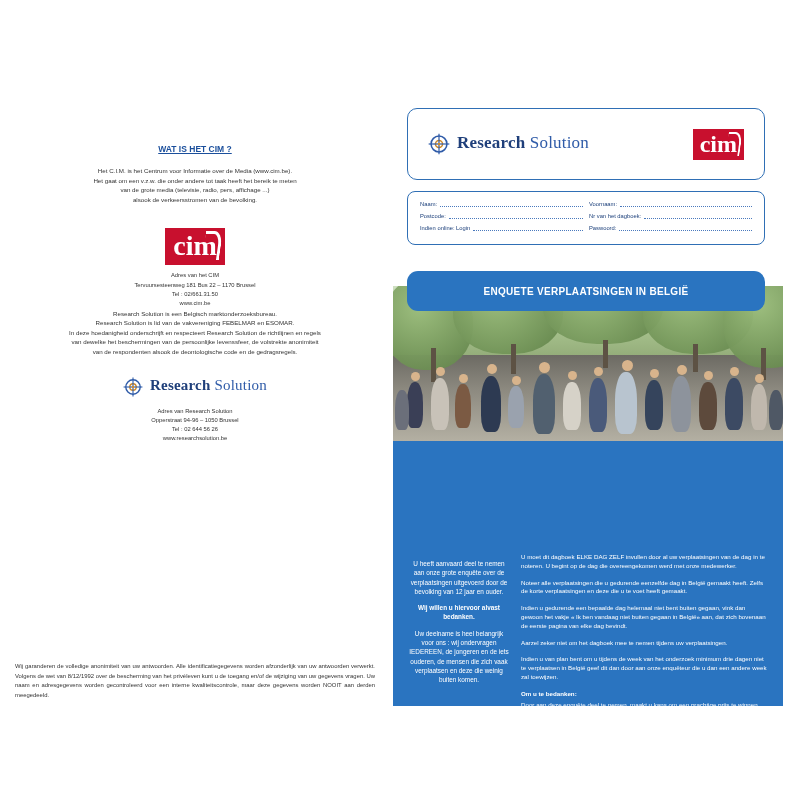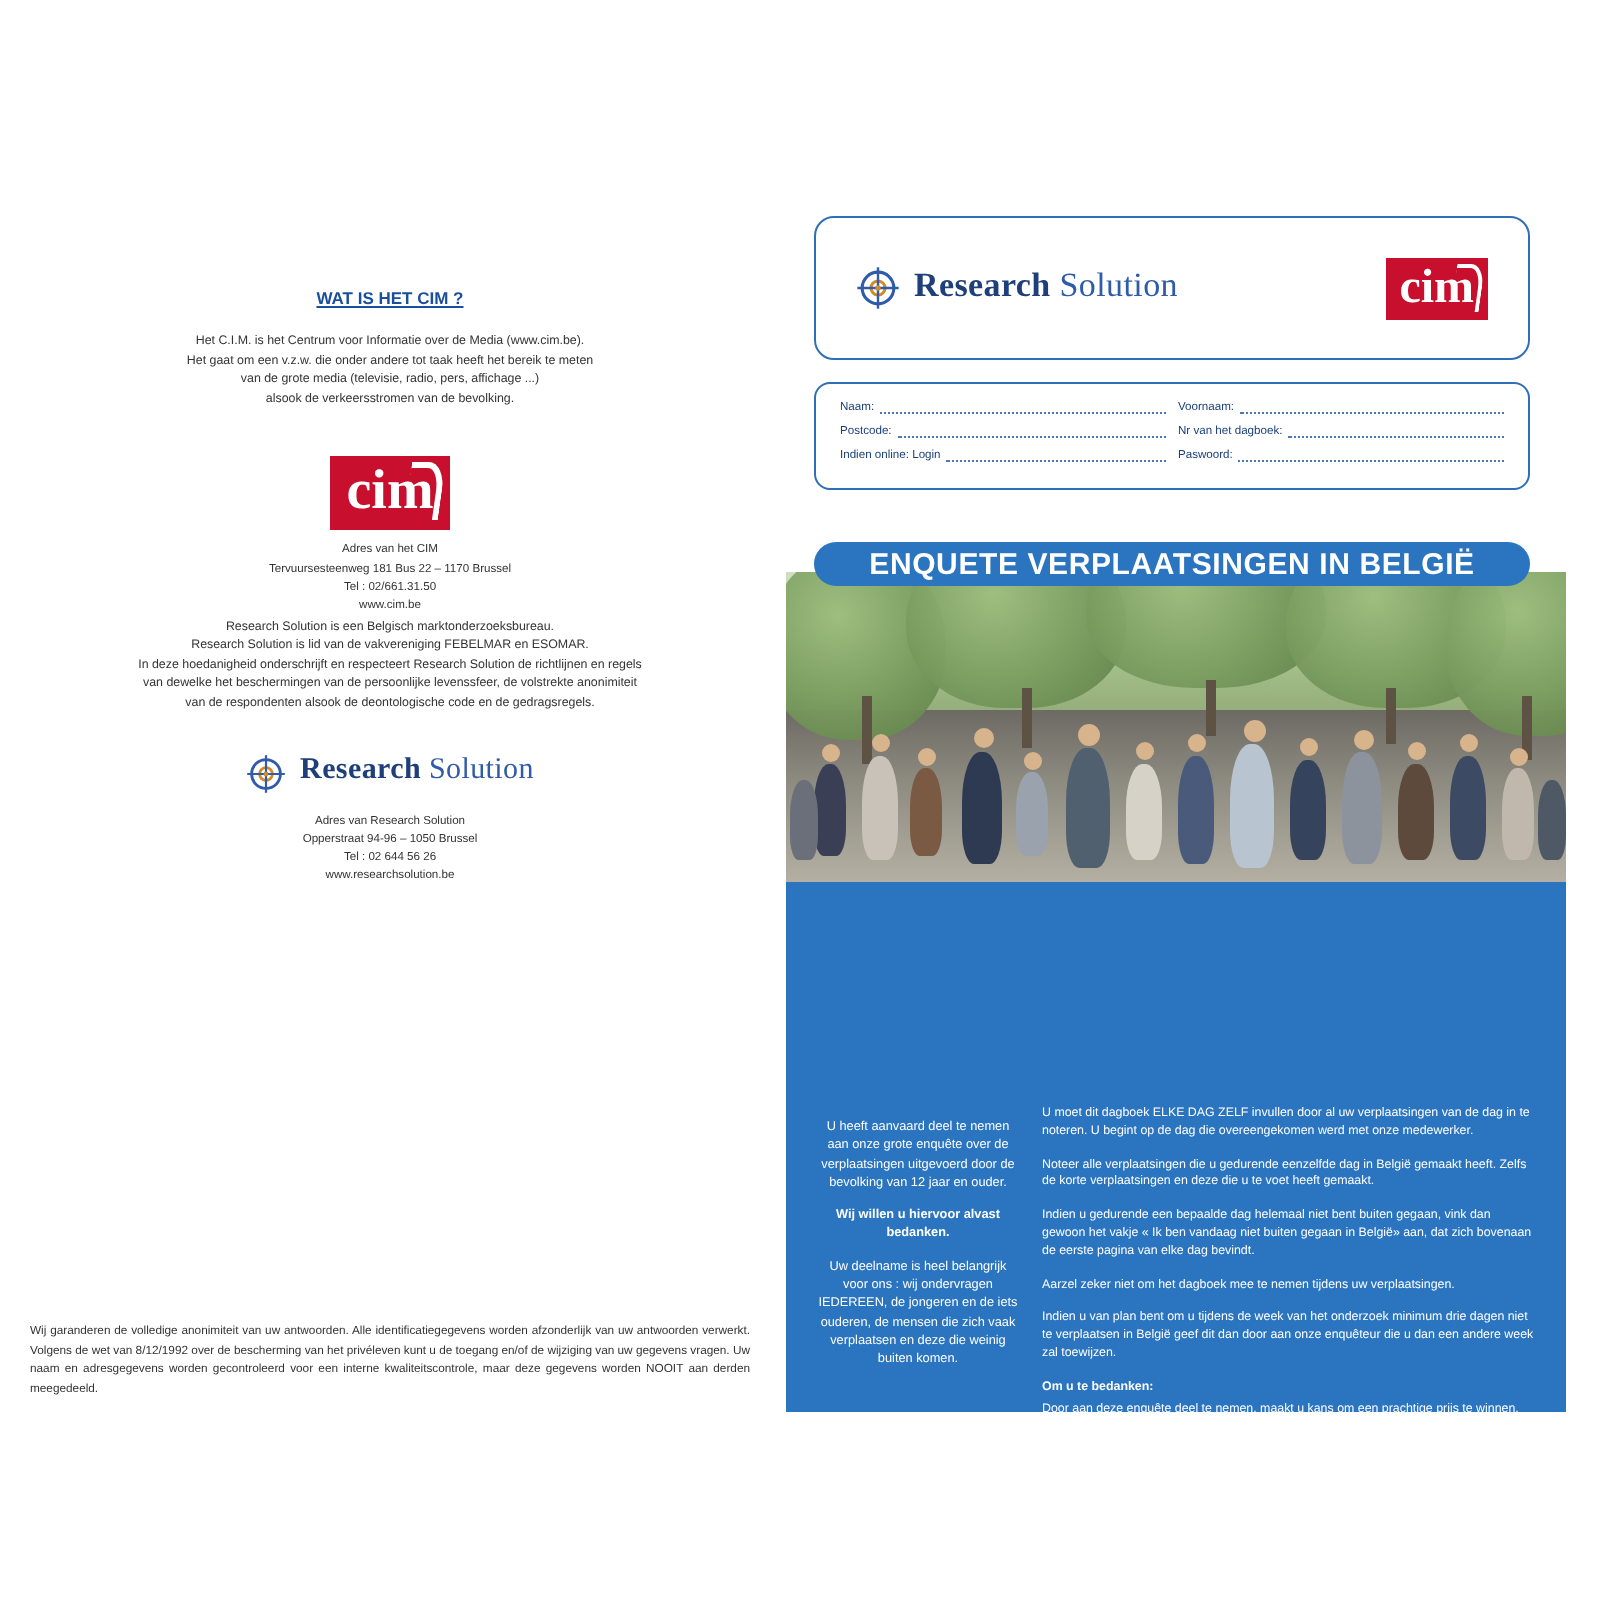--- a/index.html
+++ b/index.html
@@ -209,25 +209,25 @@
     border-bottom: 1px dotted #4a79bd;
     height: 7px;
   }
 
   
   .rp-banner {
     position: absolute;
     left: 22px;
     top: 163px;
     width: 358px;
-    height: 22px;
+    height: 40px;
     background: #2a74c0;
     border-radius: 11px;
     color: #ffffff;
-    font-size: 15px;
+    font-size: 10px;
     font-weight: bold;
     display: flex;
     align-items: center;
     justify-content: center;
     letter-spacing: 0.3px;
   }
 
   
   .rp-photo {
     position: absolute;

